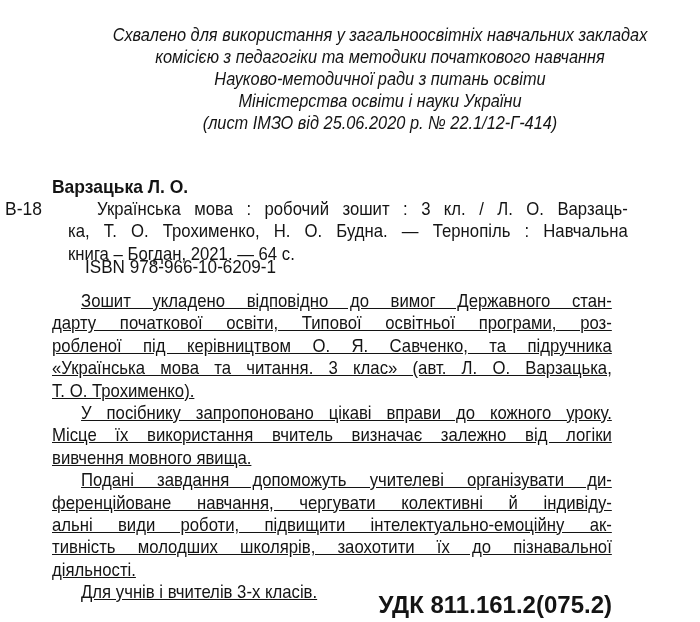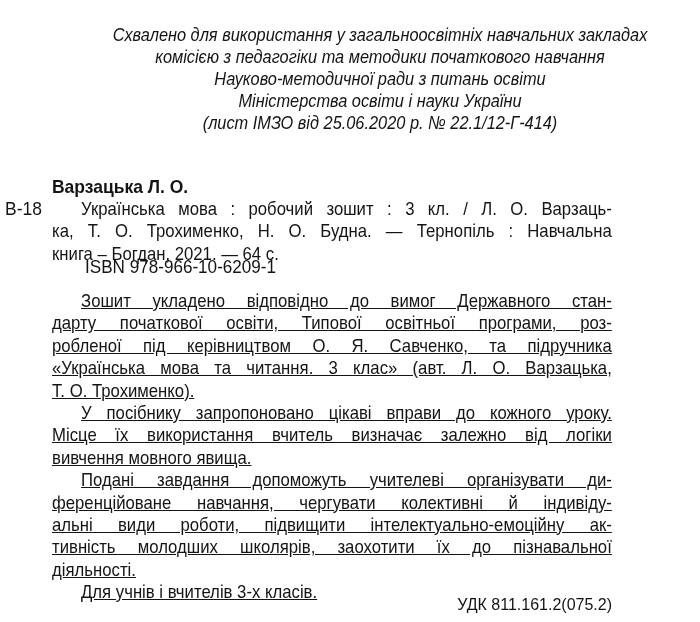--- a/index.html
+++ b/index.html
@@ -10,25 +10,25 @@
                     white-space: nowrap; transform: scaleX(0.86); transform-origin: 380px 0; }
   .author { position: absolute; left: 52px; top: 176px; font-weight: bold; font-size: 19px;
             line-height: 22px; white-space: nowrap; transform: scaleX(0.92); transform-origin: 0 0; }
   .code { position: absolute; left: 5px; top: 198px; font-size: 19px; line-height: 22px;
           transform: scaleX(0.92); transform-origin: 0 0; }
   .block { position: absolute; left: 52px; width: 560px; }
   .row { display: block; font-size: 19px; line-height: 22.4px; height: 22.4px; white-space: nowrap;
          overflow: visible; }
   .just { text-align: justify; text-align-last: justify; white-space: normal; }
   .indent { padding-left: 33px; }
-  .biblio { top: 198px; }
+  .biblio { top: 198px; margin-left: 16px; }
   .isbn { position: absolute; left: 85px; top: 256px; font-size: 19px; line-height: 22px;
           transform: scaleX(0.9); transform-origin: 0 0; white-space: nowrap; }
   .annot { top: 290px; text-decoration: underline; }
-  .udk { position: absolute; right: 88px; top: 594px; font-weight: normal; font-size: 16px;
+  .udk { position: absolute; right: 88px; top: 594px; font-weight: bold; font-size: 24px;
          line-height: 22px; white-space: nowrap; }
   .cond { transform: scaleX(0.88); transform-origin: 0 0; width: 113.6%; display: block; }
 </style>
 </head>
 <body>
 
 <div class="approval">
   <span class="line">Схвалено для використання у загальноосвітніх навчальних закладах</span>
   <span class="line">комісією з педагогіки та методики початкового навчання</span>
   <span class="line">Науково-методичної ради з питань освіти</span>

